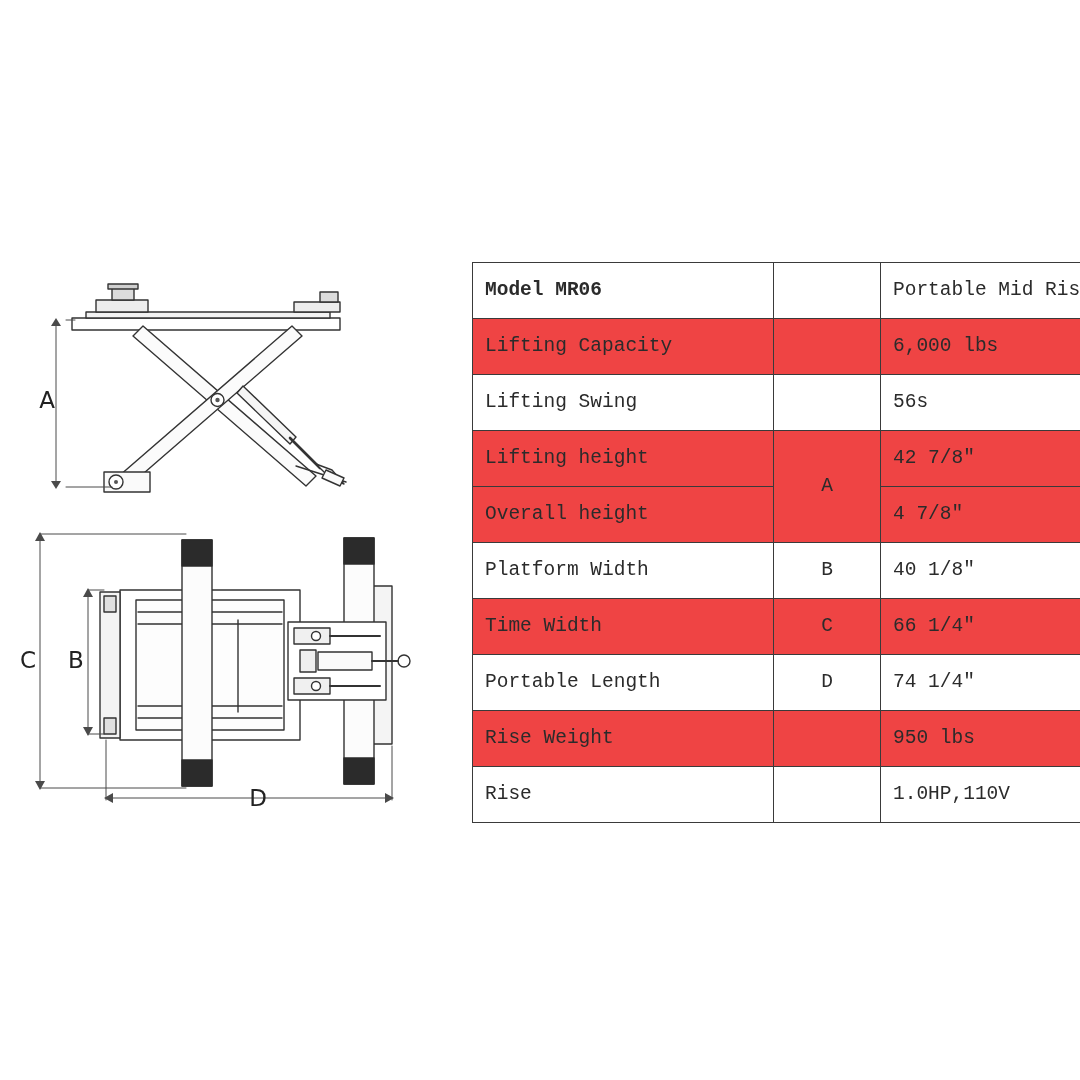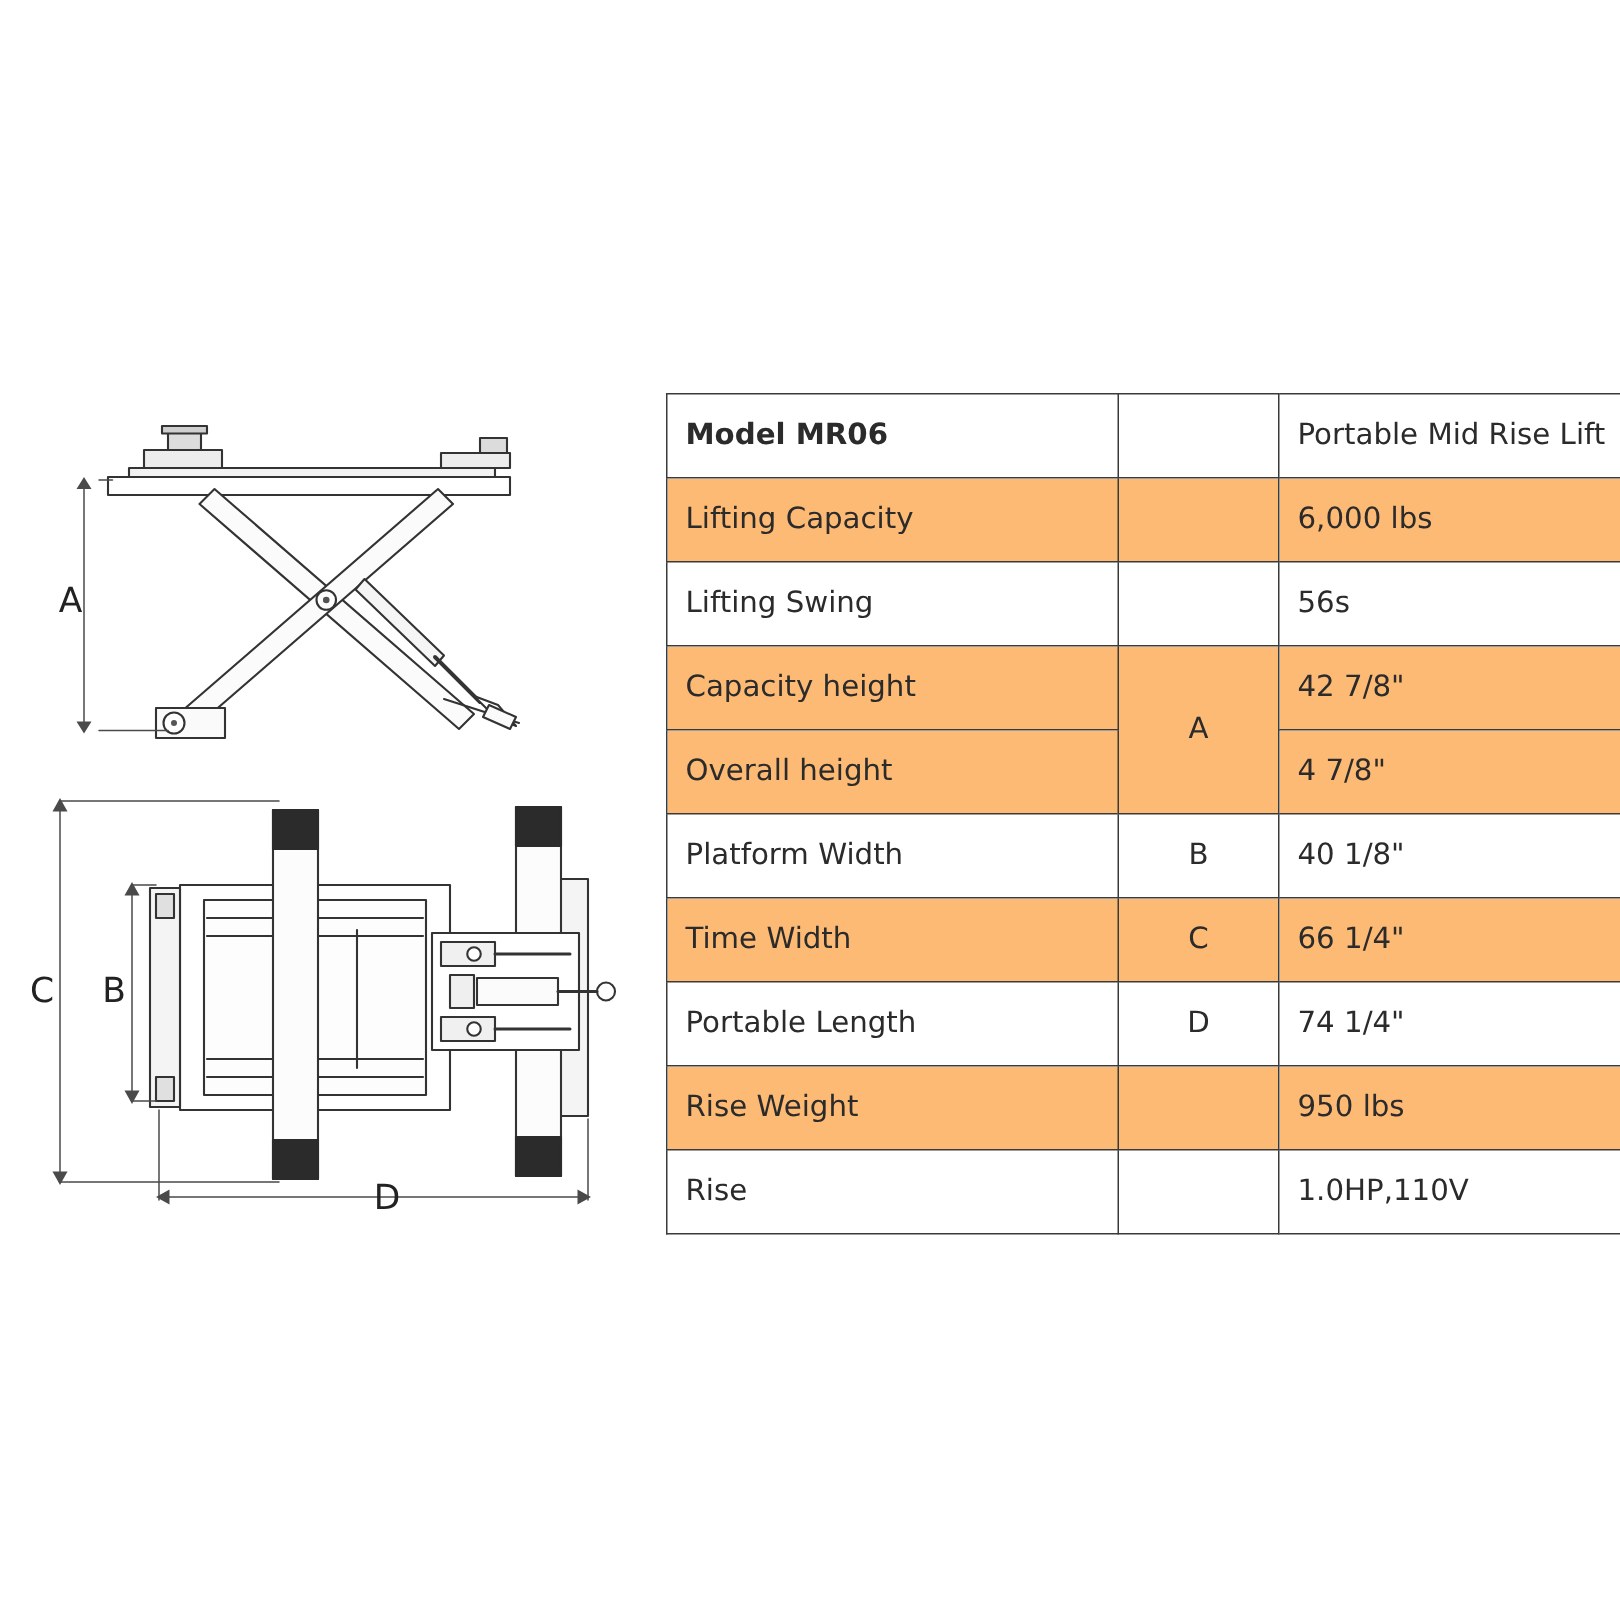--- a/index.html
+++ b/index.html
@@ -22,23 +22,24 @@
     left: 0;
     top: 0;
     width: 470px;
     height: 1080px;
   }
   #diagram-svg { display: block; }
 
   
   #spec-table-wrap {
     position: absolute;
-    left: 444px;
+    left: 472px;
     top: 262px;
     width: 606px;
+    font-family: Liberation Mono, monospace;
   }
   table.spec {
     border-collapse: collapse;
     width: 606px;
     table-layout: fixed;
   }
   table.spec td {
     border: 1px solid #3a3a3a;
     padding: 0 12px;
     height: 55px;
@@ -46,21 +47,21 @@
     color: #2b2b2b;
     vertical-align: middle;
     line-height: 1.15;
     overflow: hidden;
     white-space: nowrap;
   }
   td.c-label { width: 276px; }
   td.c-dim   { width: 82px; text-align: center; }
   td.c-value { width: 246px; }
 
-  tr.tint td { background: #fdba74; }
+  tr.tint td { background: #ef4444; }
   tr.plain td { background: #ffffff; }
 
   td.model-name {
     font-weight: bold;
     font-size: 20.5px;
     color: #1a1a1a;
   }
   td.merged-dim {
     text-align: center;
   }
@@ -193,21 +194,21 @@
         <td class="c-value">6,000 lbs</td>
       </tr>
 
       <tr class="plain">
         <td class="c-label">Lifting Swing</td>
         <td class="c-dim"></td>
         <td class="c-value">56s</td>
       </tr>
 
       <tr class="tint">
-        <td class="c-label">Capacity height</td>
+        <td class="c-label">Lifting height</td>
         <td class="c-dim merged-dim" rowspan="2">A</td>
         <td class="c-value">42 7/8"</td>
       </tr>
 
       <tr class="tint">
         <td class="c-label">Overall height</td>
         <td class="c-value">4 7/8"</td>
       </tr>
 
       <tr class="plain">

